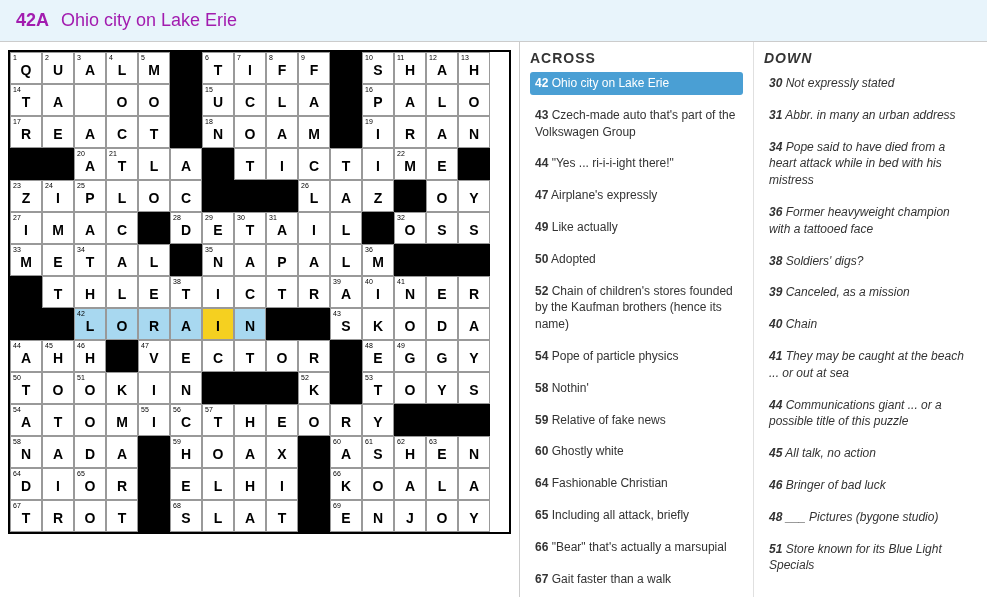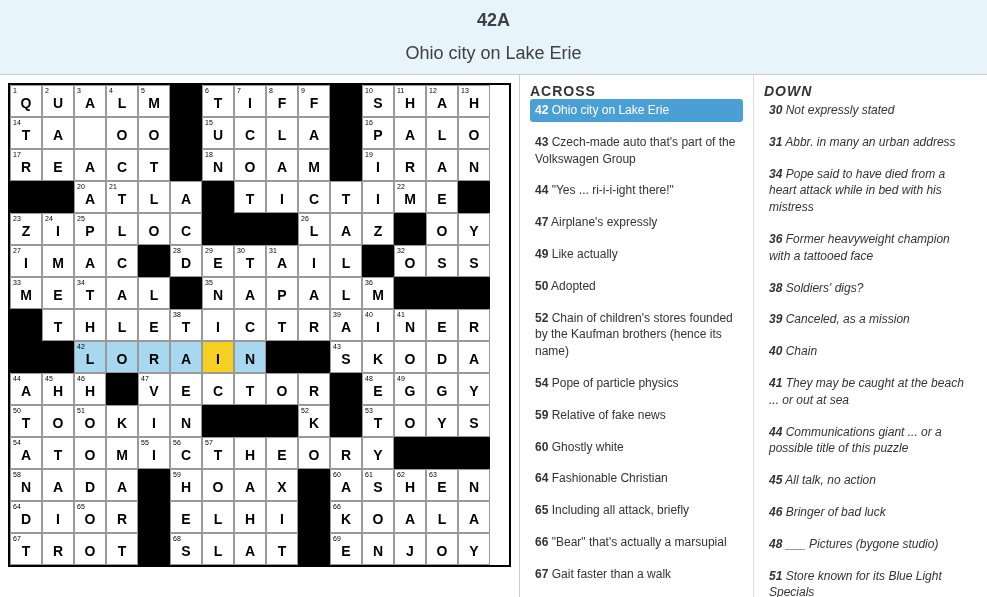--- a/index.html
+++ b/index.html
@@ -2,26 +2,25 @@
 <html><head>
   <meta charset="utf-8">
   <style>
     * { box-sizing: border-box; margin: 0; padding: 0; }
     body { font-family: Arial, sans-serif; background: #fff; width: 987px; height: 597px; overflow: hidden; display: flex; flex-direction: column; }
 
     #header-bar {
       background: #e8f4fb;
       padding: 10px 16px;
       font-size: 18px;
-      color: #404040;
+      color: #a21caf;
       border-bottom: 1px solid #ccc;
       display: flex;
       align-items: center;
       gap: 12px;
-      flex-direction: column;
     }
     #header-bar .clue-num { font-weight: bold; font-size: 18px; }
     #header-bar .clue-text { font-size: 18px; }
 
     #main { display: flex; flex: 1; overflow: hidden; }
 
     
     #grid-container {
       width: 520px;
       min-width: 520px;
@@ -81,20 +80,21 @@
       overflow-y: auto;
       border-right: 1px solid #e0e0e0;
     }
     .clues-column:last-child { border-right: none; font-style: italic; }
 
     .clues-title {
       font-size: 14px;
       font-weight: bold;
       text-transform: uppercase;
       color: #333;
+      margin-bottom: 6px;
       letter-spacing: 1px;
     }
 
     .clue-item {
       font-size: 12px;
       color: #333;
       padding: 3px 5px;
       margin-bottom: 9px;
       line-height: 1.4;
       cursor: pointer;
@@ -783,20 +783,21 @@
       <div class="clues-title">ACROSS</div>
       <div id="across-clues-list">
           <div class="clue-item active"><span class="clue-num-inline">42</span> <span>Ohio city on Lake Erie</span></div>
           <div class="clue-item"><span class="clue-num-inline">43</span> <span>Czech-made auto that's part of the Volkswagen Group</span></div>
           <div class="clue-item"><span class="clue-num-inline">44</span> <span>"Yes ... ri-i-i-ight there!"</span></div>
           <div class="clue-item"><span class="clue-num-inline">47</span> <span>Airplane's expressly</span></div>
           <div class="clue-item"><span class="clue-num-inline">49</span> <span>Like actually</span></div>
           <div class="clue-item"><span class="clue-num-inline">50</span> <span>Adopted</span></div>
           <div class="clue-item"><span class="clue-num-inline">52</span> <span>Chain of children's stores founded by the Kaufman brothers (hence its name)</span></div>
           <div class="clue-item"><span class="clue-num-inline">54</span> <span>Pope of particle physics</span></div>
+          <div class="clue-item"><span class="clue-num-inline">58</span> <span>Nothin'</span></div>
           <div class="clue-item"><span class="clue-num-inline">59</span> <span>Relative of fake news</span></div>
           <div class="clue-item"><span class="clue-num-inline">60</span> <span>Ghostly white</span></div>
           <div class="clue-item"><span class="clue-num-inline">64</span> <span>Fashionable Christian</span></div>
           <div class="clue-item"><span class="clue-num-inline">65</span> <span>Including all attack, briefly</span></div>
           <div class="clue-item"><span class="clue-num-inline">66</span> <span>"Bear" that's actually a marsupial</span></div>
           <div class="clue-item"><span class="clue-num-inline">67</span> <span>Gait faster than a walk</span></div>
         </div>
     </div>
     <div class="clues-column">
       <div class="clues-title">DOWN</div>

